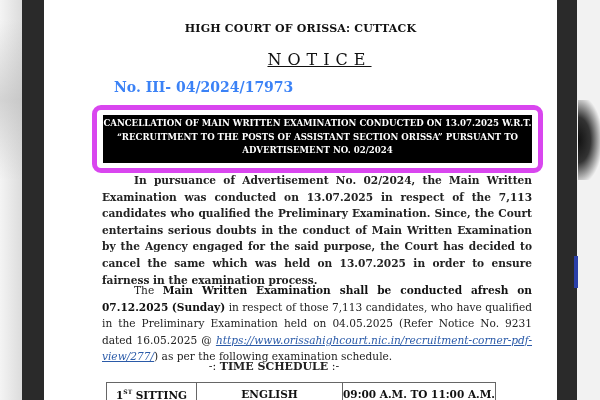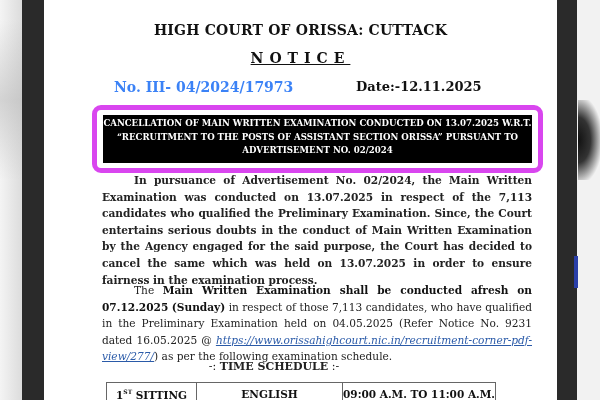--- a/index.html
+++ b/index.html
@@ -5,22 +5,22 @@
   html, body { margin:0; padding:0; }
   body { width:600px; height:400px; overflow:hidden; position:relative; background:#ffffff; font-family:"DejaVu Serif", serif; }
   .left-fade { position:absolute; left:0; top:0; width:22px; height:400px; background:linear-gradient(90deg,#f4f4f4,#dcdcdc); }
   .left-fade::after { content:""; position:absolute; left:0; top:20px; width:22px; height:160px; background:linear-gradient(180deg,rgba(255,255,255,0),rgba(180,180,180,0.5),rgba(255,255,255,0)); }
   .bar-left { position:absolute; left:22px; top:0; width:22px; height:400px; background:#2a2a2a; }
   .bar-right { position:absolute; left:557px; top:0; width:20px; height:400px; background:#2a2a2a; }
   .right-area { position:absolute; left:577px; top:0; width:23px; height:400px; background:#f2f2f2; }
   .right-blob { position:absolute; left:578px; top:100px; width:22px; height:80px; background:radial-gradient(ellipse at left center,#111 0%,#333 40%,rgba(240,240,240,0) 80%); }
   .blue-mark { position:absolute; left:574px; top:256px; width:4px; height:32px; background:#2a3fa8; }
   .page { position:absolute; left:44px; top:2px; width:513px; height:398px; background:#ffffff; }
-  .title { position:absolute; left:0; top:20px; width:513px; text-align:center; font-weight:bold; font-size:14px; letter-spacing:0.2px; color:#111; }
-  .notice-head { position:absolute; left:0; top:48px; width:513px; text-align:center; font-weight:bold; font-size:14px; letter-spacing:6px; text-decoration:underline; color:#111; }
+  .title { position:absolute; left:0; top:20px; width:513px; text-align:center; font-weight:bold; font-size:11px; letter-spacing:0.2px; color:#111; }
+  .notice-head { position:absolute; left:0; top:48px; width:513px; text-align:center; font-weight:normal; font-size:16px; letter-spacing:6px; text-decoration:underline; color:#111;padding-left:19px; }
   .ref-no { position:absolute; left:70px; top:77px; font-weight:bold; font-size:14px; color:#3b82f6; }
   .ref-date { position:absolute; left:312px; top:77px; font-weight:bold; font-size:13px; color:#111; }
   .subject-outer { position:absolute; left:48px; top:103px; width:441px; height:58px; border:5px solid #d946ef; border-radius:9px; background:#fff; }
   .subject-inner { position:absolute; left:6px; top:5px; width:429px; height:48px; background:#000; color:#fff; font-weight:bold; font-size:8.6px; line-height:13.5px; text-align:center; padding-top:2px; box-sizing:border-box; }
   .para { position:absolute; left:58px; width:430px; font-size:10.6px; line-height:16.6px; color:#222; text-align:justify; }
   .para1 { top:170px;font-weight:bold; }
   .para2 { top:280px; }
   .indent { display:inline-block; width:32px; }
   .b { font-weight:bold; color:#111; }
   .link { color:#2a5aa8; text-decoration:underline; font-style:italic; }
@@ -37,21 +37,20 @@
 <div class="bar-left"></div>
 <div class="bar-right"></div>
 <div class="right-area"></div>
 <div class="right-blob"></div>
 <div class="blue-mark"></div>
 
 <div class="page">
   <div class="title">HIGH COURT OF ORISSA: CUTTACK</div>
   <div class="notice-head">NOTICE</div>
   <div class="ref-no">No. III- 04/2024/17973</div>
-  <div class="ref-date">Date:-12.11.2025</div>
 
   <div class="subject-outer">
     <div class="subject-inner">
       <div>CANCELLATION OF MAIN WRITTEN EXAMINATION CONDUCTED ON 13.07.2025 W.R.T.</div>
       <div>“RECRUITMENT TO THE POSTS OF ASSISTANT SECTION ORISSA” PURSUANT TO</div>
       <div>ADVERTISEMENT NO. 02/2024</div>
     </div>
   </div>
 
   <div class="para para1">

